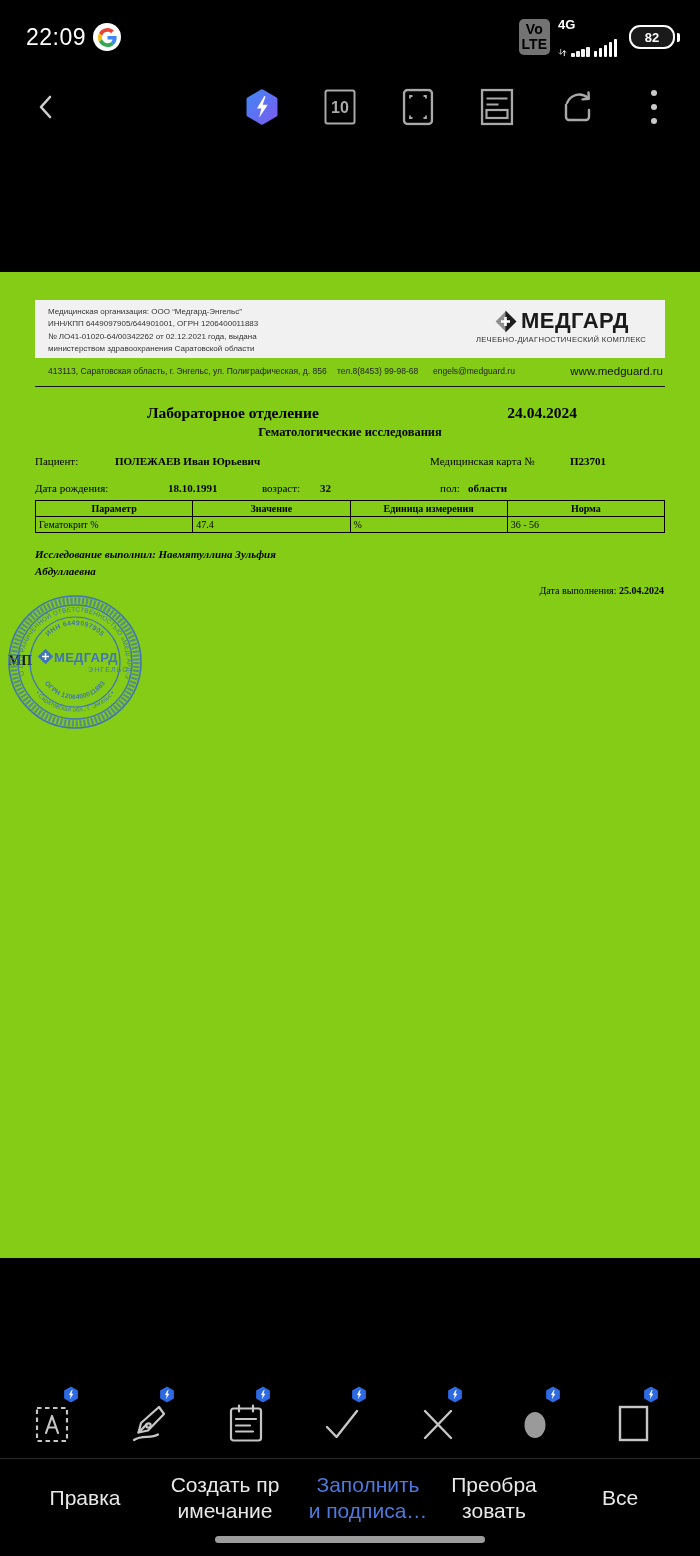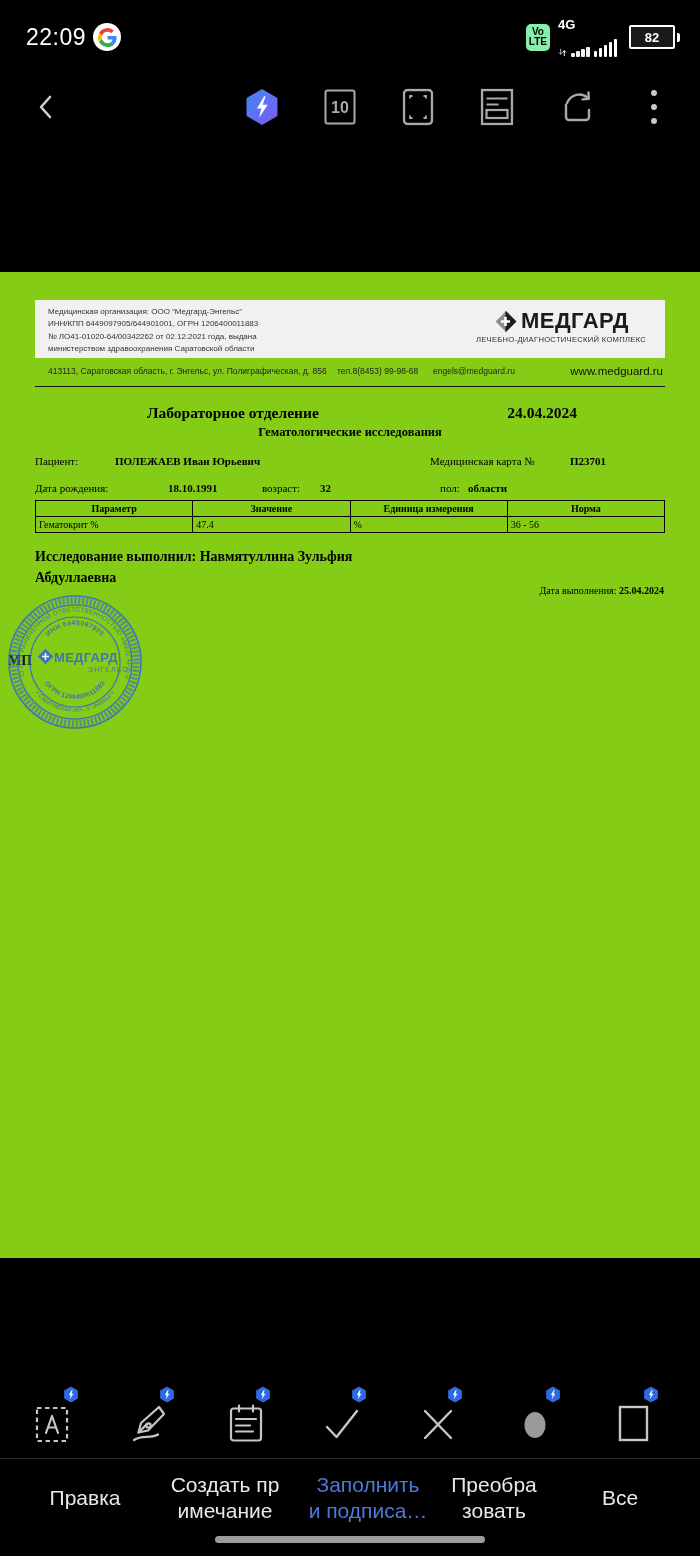--- a/index.html
+++ b/index.html
@@ -8,30 +8,30 @@
 
   
   .status-bar { position:absolute; top:0; left:0; right:0; height:66px;
     display:flex; align-items:center; justify-content:space-between;
     padding:8px 20px 0 26px; color:#fff; }
   .sb-left { display:flex; align-items:center; gap:7px; }
   .sb-time { font-size:23px; font-weight:500; letter-spacing:.5px; }
   .g-badge { width:28px; height:28px; border-radius:50%; background:#fff;
     display:flex; align-items:center; justify-content:center; }
   .sb-right { display:flex; align-items:center; gap:8px; }
-  .volte { background:#86efac; color:#000; border-radius:5px; font-size:10px;
+  .volte { background:#737373; color:#000; border-radius:5px; font-size:14px;
     font-weight:700; line-height:1.05; padding:3px 3px; text-align:center; }
   .net { display:flex; flex-direction:column; align-items:flex-start; }
   .net-label { font-size:13px; font-weight:600; line-height:1; margin-bottom:8px; }
   .sig-row { display:flex; align-items:flex-end; gap:4px; }
   .sig { display:flex; align-items:flex-end; gap:1.5px; }
   .sig i { display:block; background:#fff; width:3.5px; border-radius:1px; }
   .sig.small i { opacity:.95; }
   .battery { display:flex; align-items:center; margin-left:4px; }
-  .batt-body { width:46px; height:24px; border:2px solid #fff; border-radius:2px;
+  .batt-body { width:46px; height:24px; border:2px solid #fff; border-radius:11px;
     display:flex; align-items:center; justify-content:center;
     font-size:13px; font-weight:600; color:#fff; background:#1a1a1a; }
   .batt-cap { width:3px; height:9px; background:#fff; border-radius:0 2px 2px 0; margin-left:2px; }
 
   
   .toolbar { position:absolute; top:72px; left:0; right:0; height:70px; }
   .tb-btn { position:absolute; top:35px; transform:translate(-50%,-50%);
     display:flex; align-items:center; justify-content:center; cursor:pointer; }
   .pages-icon { width:31px; height:35px; border:2.5px solid #a9a9a9; border-radius:3px;
     color:#a9a9a9; font-size:16px; font-weight:600;
@@ -69,21 +69,21 @@
   .f-card-label { left:395px; }  .f-card-num { left:535px; }
   .f-dob-label { left:0; }       .f-dob { left:133px; }
   .f-age-label { left:227px; }   .f-age { left:285px; }
   .f-sex-label { left:405px; }   .f-sex { left:433px; }
   .lab-table { position:absolute; left:35px; top:228px; width:630px;
     border-collapse:collapse; font-size:10px; }
   .lab-table th, .lab-table td { border:1px solid #000; height:16px; }
   .lab-table th { font-weight:700; text-align:center; width:25%; }
   .lab-table td { text-align:left; padding-left:3px; font-weight:400; }
   .executor { position:absolute; left:35px; top:274px; width:330px;
-    font-size:14px; font-weight:700; line-height:1.5; }
+    font-size:11px; font-weight:700; font-style:italic; line-height:1.5; }
   .completion { position:absolute; right:36px; top:313px; font-size:10px; }
   .completion .b { font-weight:700; }
   .stamp { position:absolute; left:5px; top:320px; opacity:.93; }
   .mp { position:absolute; left:8px; top:381px; font-size:14px; font-weight:600; color:#111; }
 
   
   .bottom-toolbar { position:absolute; left:0; right:0; top:1372px; height:86px; }
   .tool { position:absolute; top:14px; width:56px; height:62px; cursor:pointer; }
   .tool .main { position:absolute; left:6px; top:16px; }
   .ai-badge { position:absolute; right:3px; top:0; }

